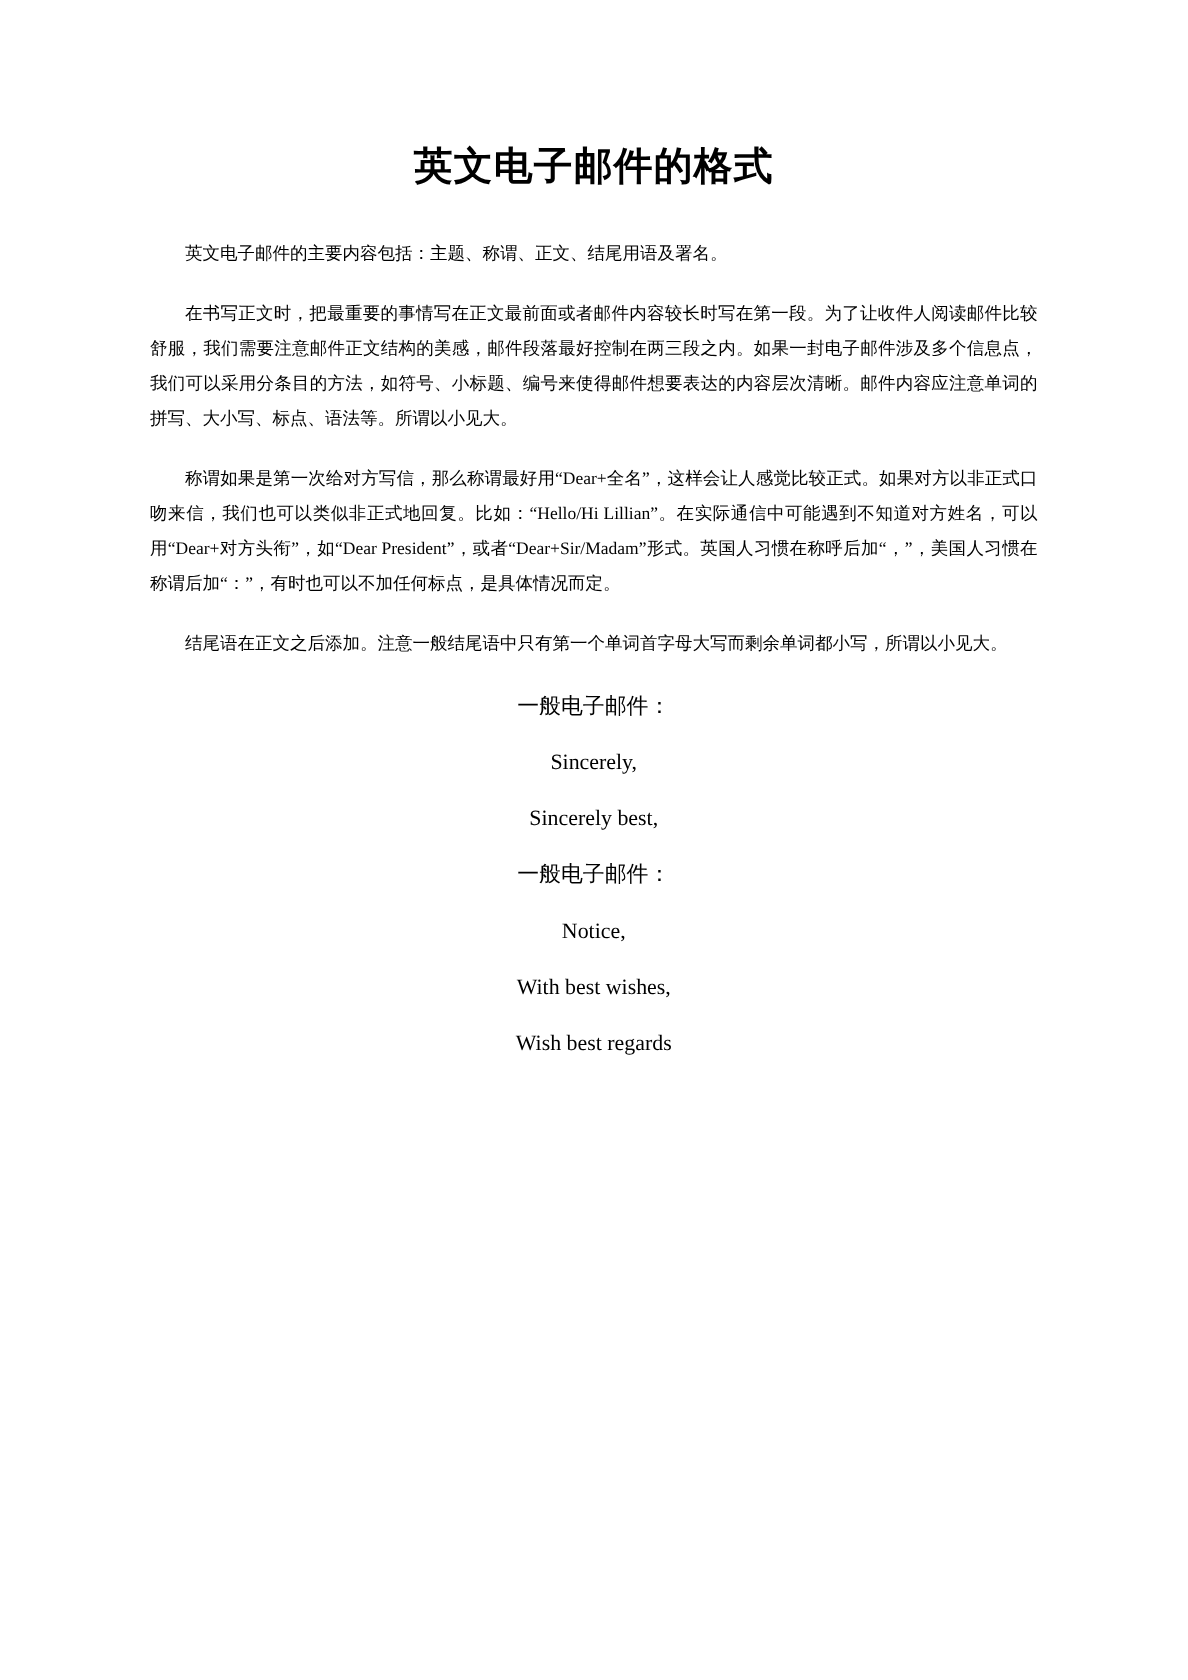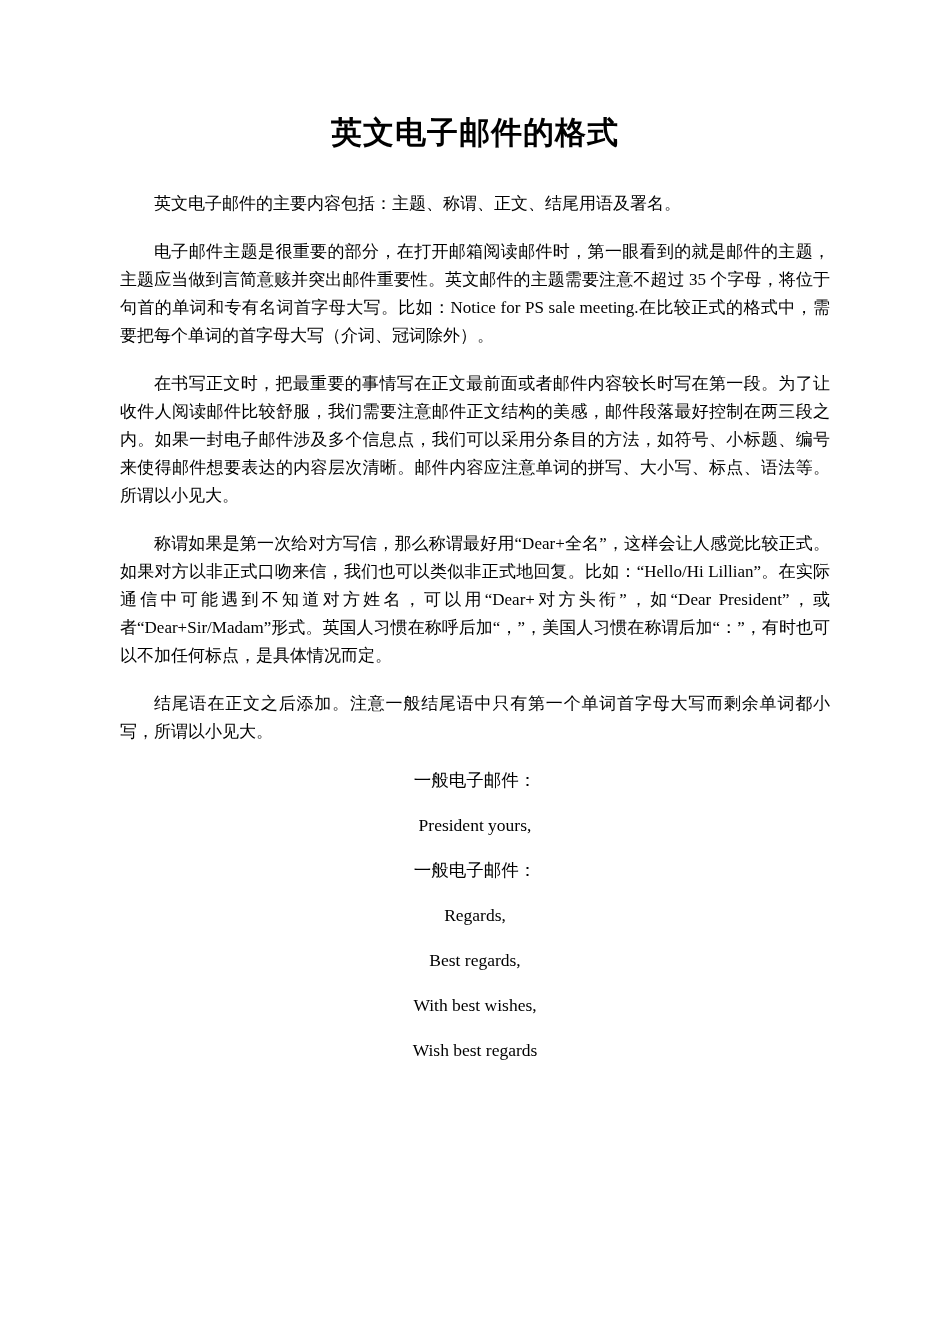--- a/index.html
+++ b/index.html
@@ -18,21 +18,21 @@
       font-family: "Liberation Serif", "DejaVu Serif", serif;
     }
     .doc-title {
       text-align: center;
       font-size: 31px;
       font-weight: bold;
       letter-spacing: 1px;
       margin: 0 0 36px 0;
     }
     .para {
-      font-size: 17px;
+      font-size: 14px;
       line-height: 28px;
       text-align: justify;
       margin: 0 0 20px 0;
     }
     .para.indent {
       text-indent: 2em;
     }
     .line {
       font-size: 17.5px;
       line-height: 28px;
@@ -41,36 +41,35 @@
     }
   </style>
 </head>
 <body>
 
 <div class="page">
   <h1 class="doc-title">英文电子邮件的格式</h1>
 
   <p class="para indent">英文电子邮件的主要内容包括：主题、称谓、正文、结尾用语及署名。</p>
 
-  <p class="para indent">电子邮件主题是很重要的部分，在打开邮箱阅读邮件时，第一眼看到的就是邮件的主题，主题应当做到言简意赅并突出邮件重要性。英文邮件的主题需要注意不超过 35 个字母，将位于句首的单词和专有名词首字母大写。比如：Notice for PS sale meeting.在比较正式的格式中，需要把每个单词的首字母大写（介词、冠词除外）。</p>
 
   <p class="para indent">在书写正文时，把最重要的事情写在正文最前面或者邮件内容较长时写在第一段。为了让收件人阅读邮件比较舒服，我们需要注意邮件正文结构的美感，邮件段落最好控制在两三段之内。如果一封电子邮件涉及多个信息点，我们可以采用分条目的方法，如符号、小标题、编号来使得邮件想要表达的内容层次清晰。邮件内容应注意单词的拼写、大小写、标点、语法等。所谓以小见大。</p>
 
   <p class="para indent">称谓如果是第一次给对方写信，那么称谓最好用“Dear+全名”，这样会让人感觉比较正式。如果对方以非正式口吻来信，我们也可以类似非正式地回复。比如：“Hello/Hi Lillian”。在实际通信中可能遇到不知道对方姓名，可以用“Dear+对方头衔”，如“Dear President”，或者“Dear+Sir/Madam”形式。英国人习惯在称呼后加“，”，美国人习惯在称谓后加“：”，有时也可以不加任何标点，是具体情况而定。</p>
 
   <p class="para indent">结尾语在正文之后添加。注意一般结尾语中只有第一个单词首字母大写而剩余单词都小写，所谓以小见大。</p>
 
   <p class="line">一般电子邮件：</p>
 
+  <p class="line">Sincerely,</p>
 
-  <p class="line">President yours,</p>
+  <p class="line">Sincerely best,</p>
 
   <p class="line">一般电子邮件：</p>
 
-  <p class="line">Regards,</p>
+  <p class="line">Notice,</p>
 
 
-  <p class="line">Best regards,</p>
 
   <p class="line">With best wishes,</p>
 
   <p class="line">Wish best regards</p>
 </div>
 
 </body></html>

